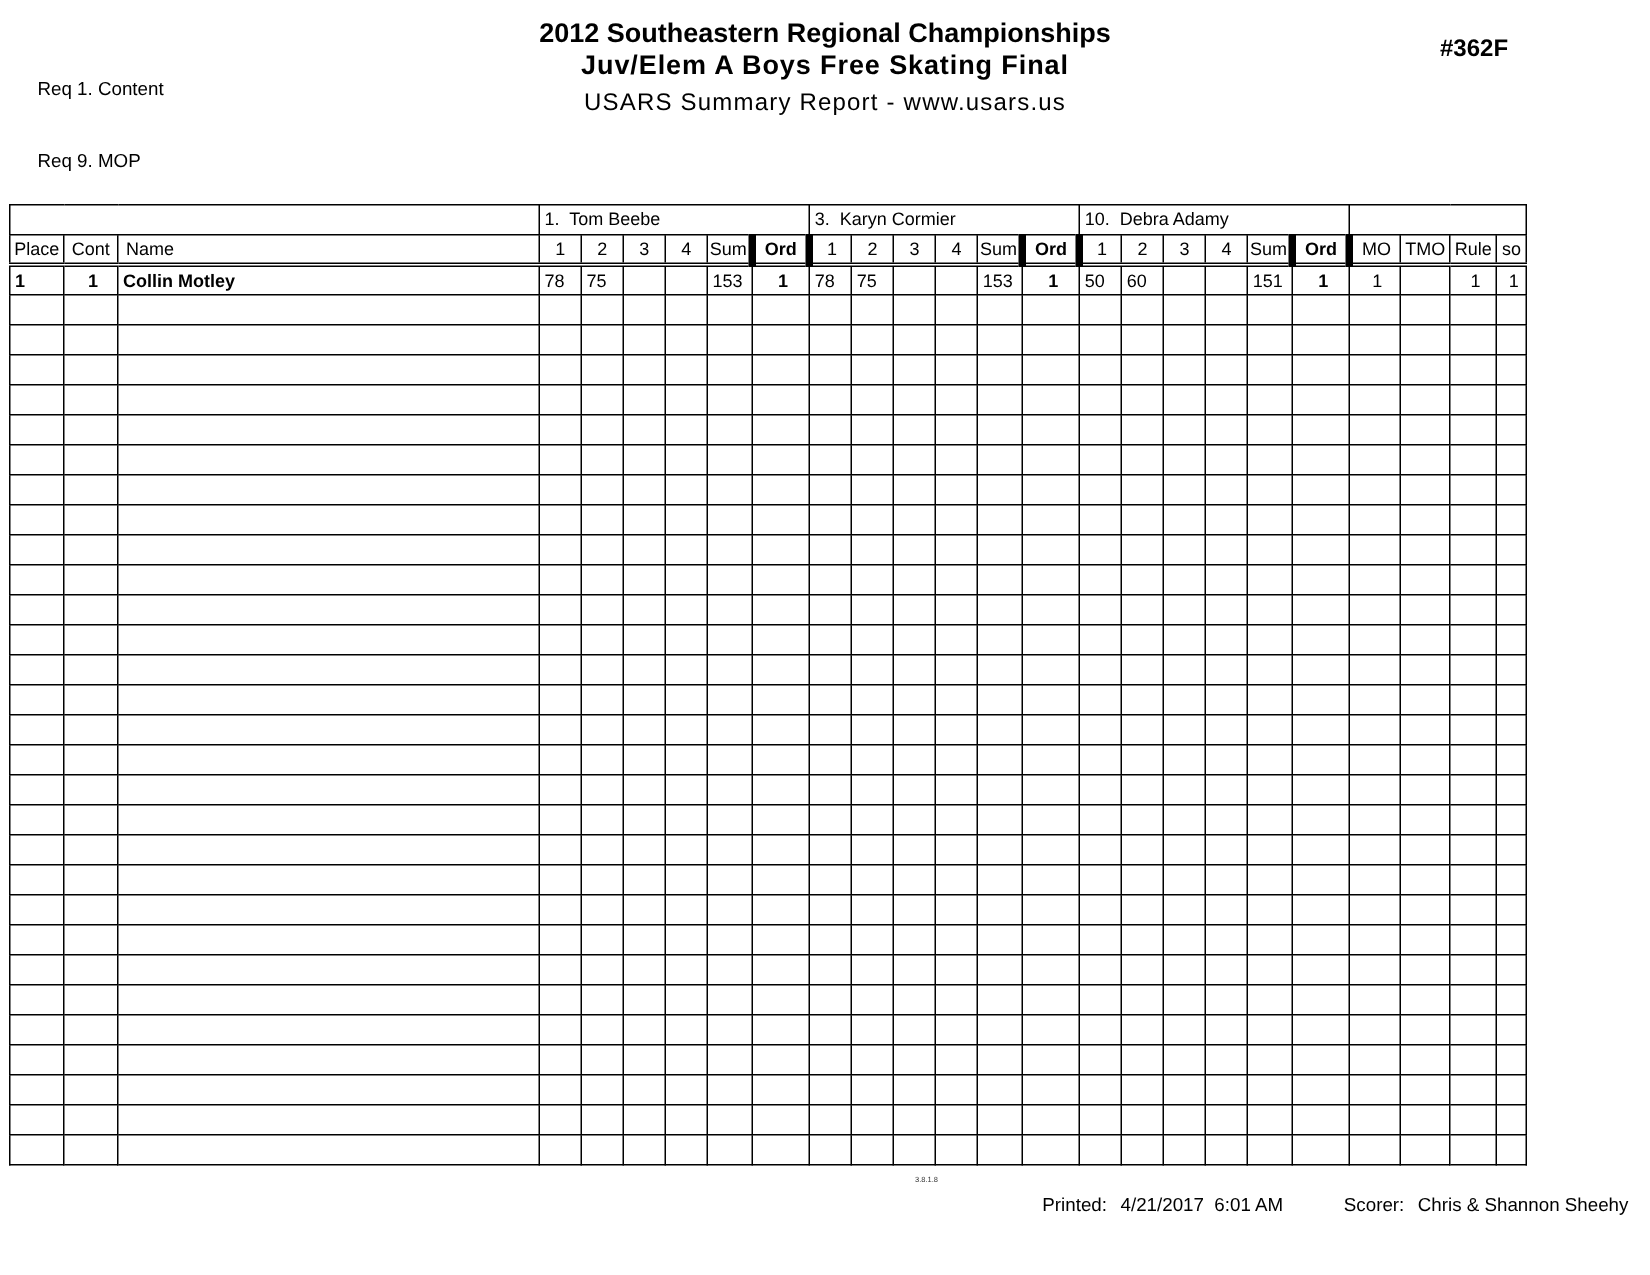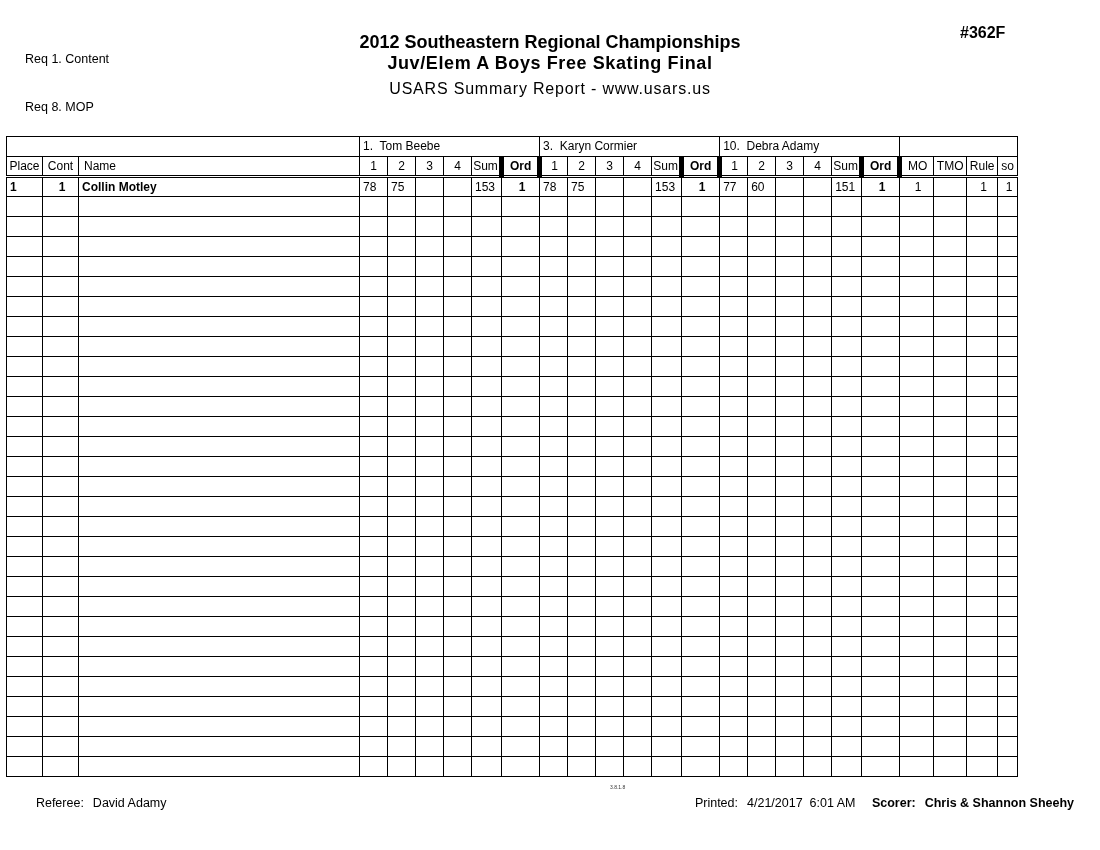--- a/index.html
+++ b/index.html
@@ -8,21 +8,21 @@
     width:1100px; height:850px;
     font-family:"Liberation Sans", sans-serif;
     color:#000;
   }
   .page { position:relative; width:1100px; height:850px; background:#fff; overflow:hidden; }
 
   
   .req-block { position:absolute; left:25px; top:19px; font-size:12.5px; line-height:16px; white-space:pre; }
 
   
-  .titles { position:absolute; left:0; top:32px; width:100%; text-align:center; }
+  .titles { position:absolute; left:0; top:12px; width:100%; text-align:center; }
   .t-main   { font-size:18px; font-weight:bold; line-height:20px; white-space:pre; }
   .t-sub    { font-size:15px; line-height:16px; margin-top:3px; white-space:pre; letter-spacing:0.3px; }
   .t-event  { font-size:18px; font-weight:bold; line-height:20px; margin-top:1px; white-space:pre; letter-spacing:0.6px; }
   .t-report { font-size:16px; line-height:17px; margin-top:7px; white-space:pre; letter-spacing:0.8px; }
 
   .doc-number { position:absolute; left:960px; top:24px; font-size:16px; font-weight:bold; }
 
   
   table.results { position:absolute; left:6px; top:136px; border-collapse:collapse; table-layout:fixed; width:1011px; }
   table.results td {
@@ -43,31 +43,31 @@
   td.c-name  { font-weight:bold; font-size:12.5px; padding-left:5px; }
   td.c-s, td.c-sum { text-align:left; padding-left:3px; }
   td.c-ord   { text-align:center; font-weight:bold; padding:0; }
   td.c-mo, td.c-tmo, td.c-rule, td.c-so { text-align:center; padding:0; }
 
   
   .foot { position:absolute; top:782px; font-size:12.5px; white-space:pre; }
   .foot .lbl { margin-right:9px; }
   .f-referee { left:22px; }
   .f-printed { left:681px; }
-  .f-scorer  { left:858px;font-weight:bold; }
+  .f-scorer  { left:882px; }
   .version-tag { position:absolute; left:610px; top:784px; font-size:5px; color:#333; }
 </style>
 </head>
 <body>
 
 <div class="page">
 
   <div class="req-block">
     <div>Req 1. Content</div>
-    <div>Req 8. MOP</div>
+    <div>Req 9. MOP</div>
   </div>
 
   <div class="titles">
     <div class="t-main">2012 Southeastern Regional Championships</div>
     <div class="t-event">Juv/Elem A Boys Free Skating Final</div>
     <div class="t-report">USARS Summary Report - www.usars.us</div>
   </div>
 
   <div class="doc-number">#362F</div>
 
@@ -149,21 +149,21 @@
           <td class="c-s"></td>
           <td class="c-s"></td>
           <td class="c-sum">153</td>
           <td class="c-ord">1</td>
           <td class="c-s">78</td>
           <td class="c-s">75</td>
           <td class="c-s"></td>
           <td class="c-s"></td>
           <td class="c-sum">153</td>
           <td class="c-ord">1</td>
-          <td class="c-s">77</td>
+          <td class="c-s">50</td>
           <td class="c-s">60</td>
           <td class="c-s"></td>
           <td class="c-s"></td>
           <td class="c-sum">151</td>
           <td class="c-ord">1</td>
           <td class="c-mo">1</td>
           <td class="c-tmo"></td>
           <td class="c-rule">1</td>
           <td class="c-so">1</td>
         </tr>
@@ -946,23 +946,20 @@
           <td class="c-sum"></td>
           <td class="c-ord"></td>
           <td class="c-mo"></td>
           <td class="c-tmo"></td>
           <td class="c-rule"></td>
           <td class="c-so"></td>
         </tr>
       </tbody>
   </table>
 
-  <div class="foot f-referee">
-    <span class="lbl">Referee:</span><span>David Adamy</span>
-  </div>
   <div class="version-tag">3.8.1.8</div>
   <div class="foot f-printed">
     <span class="lbl">Printed:</span><span>4/21/2017  6:01 AM</span>
   </div>
   <div class="foot f-scorer">
     <span class="lbl">Scorer:</span><span>Chris &amp; Shannon Sheehy</span>
   </div>
 
 </div>
 

